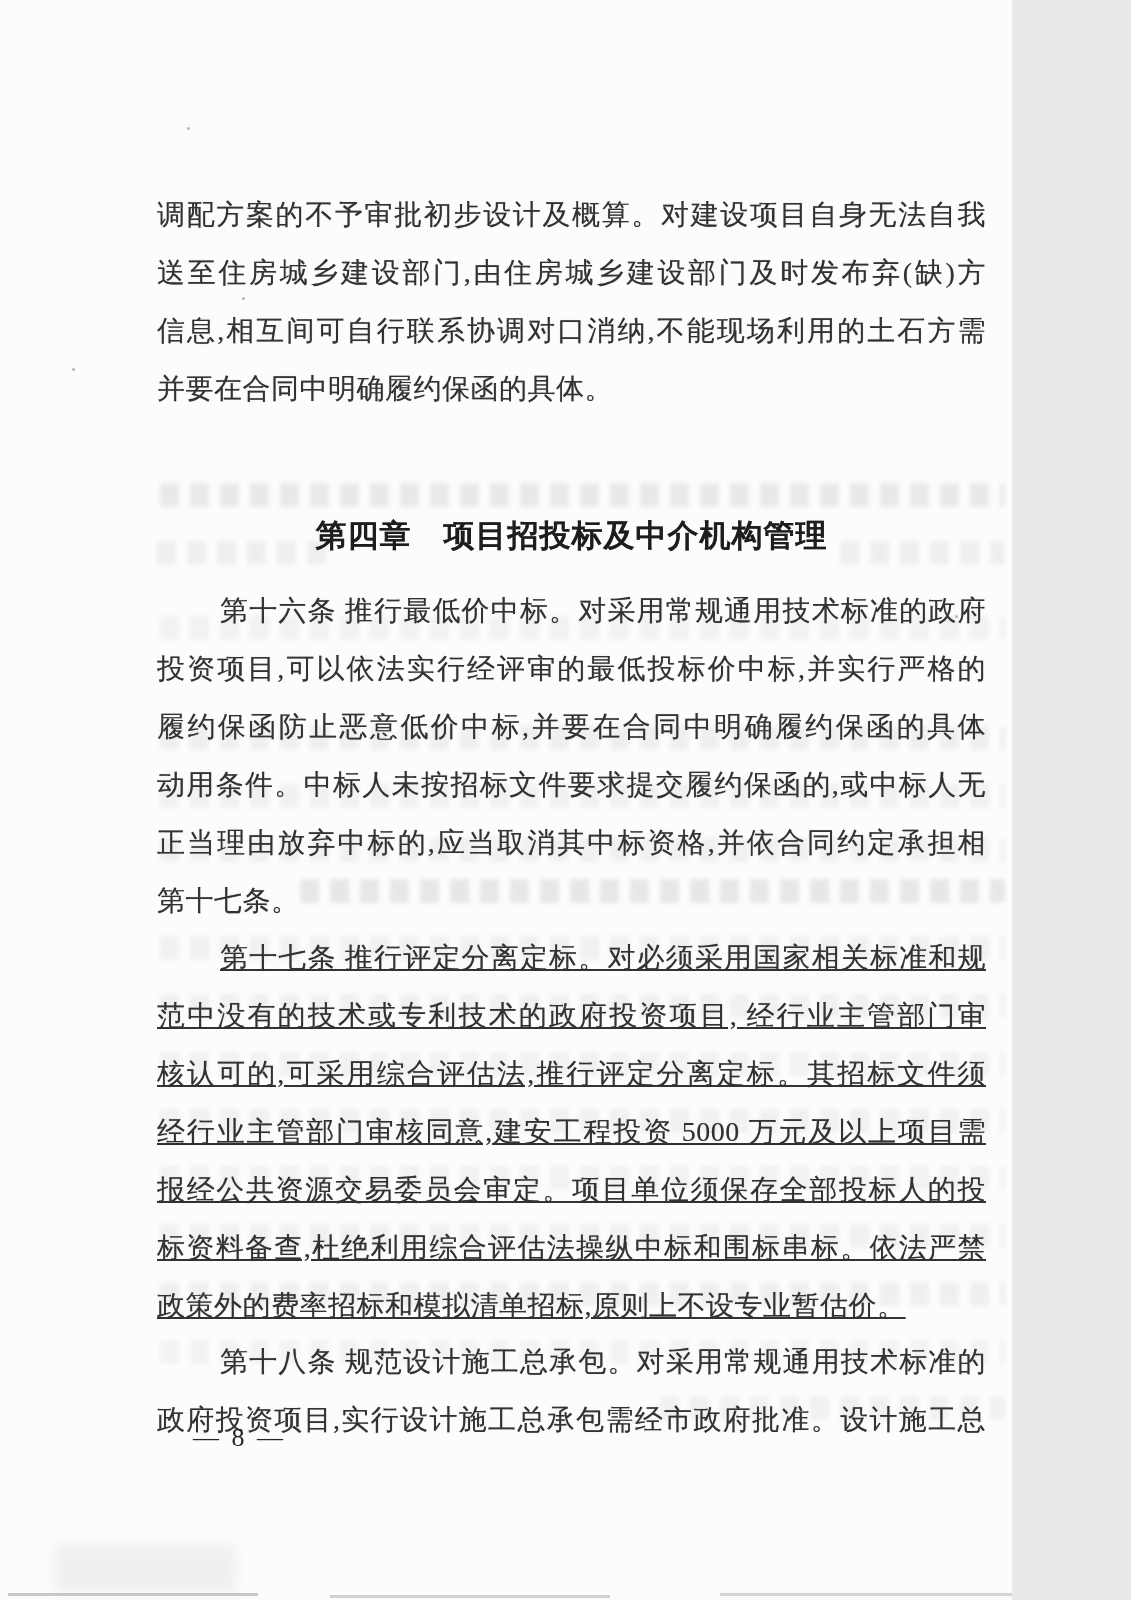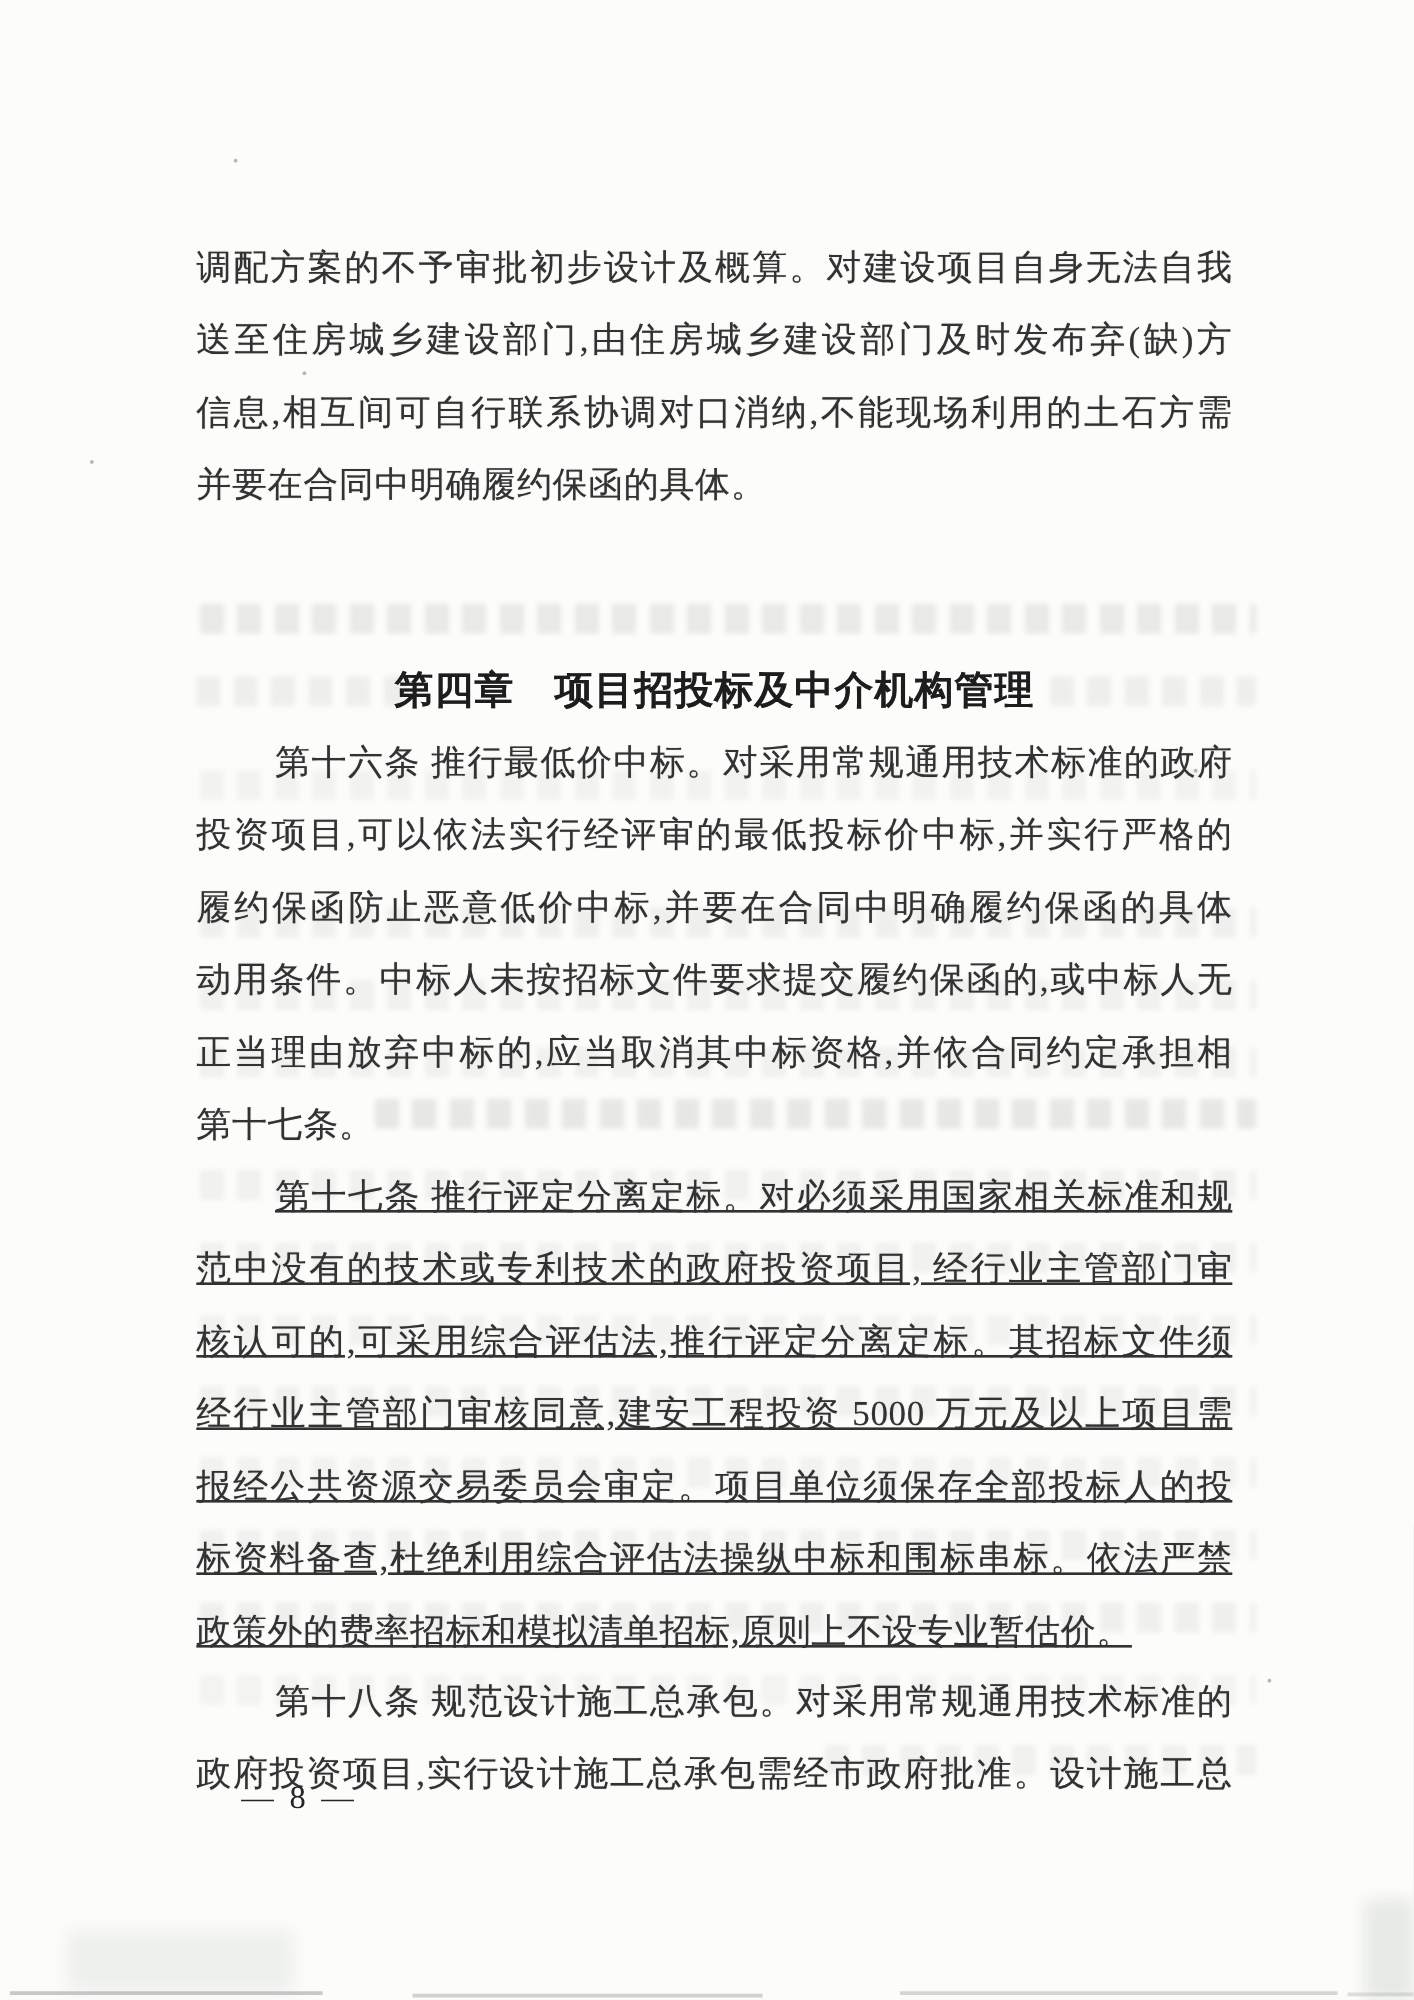--- a/index.html
+++ b/index.html
@@ -2,21 +2,21 @@
 <html><head>
 <meta charset="utf-8">
 <style>
   html, body {
     margin: 0;
     padding: 0;
     background: #e9e9e9;
   }
   .page {
     position: relative;
-    width: 1131px;
+    width: 1012px;
     height: 1600px;
     background: #fcfcfa;
     overflow: hidden;
     font-family: "Liberation Serif", "DejaVu Serif", serif;
     color: #323232;
   }
   
   .bleed {
     position: absolute;
     height: 24px;
@@ -74,21 +74,21 @@
   .para.indent .line:first-child {
     text-indent: 63px;
   }
   .p-cont   { top: 186px; }
   .a16      { top: 582px; }
   .a17      { top: 929px; text-decoration: underline; }
   .a18      { top: 1333px; }
   .chapter-heading {
     position: absolute;
     left: 0;
-    top: 532px;
+    top: 516px;
     width: 829px;
     text-align: center;
     font-family: "Liberation Sans", "DejaVu Sans", sans-serif;
     font-weight: 700;
     font-size: 31px;
     line-height: 40px;
     color: #1d1d1d;
     letter-spacing: 1px;
     text-shadow: 0 0 0.5px rgba(30,30,30,0.6);
   }

